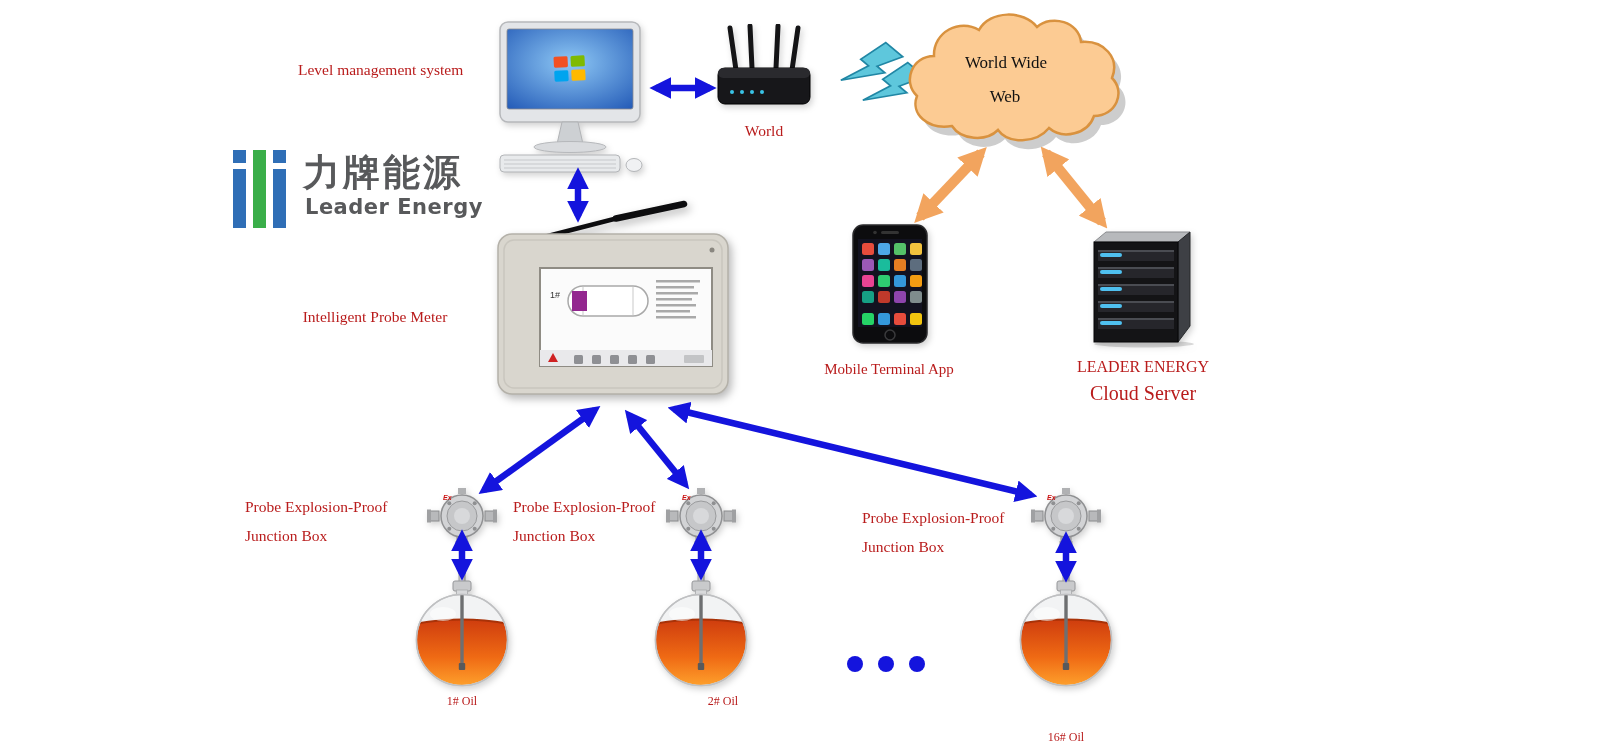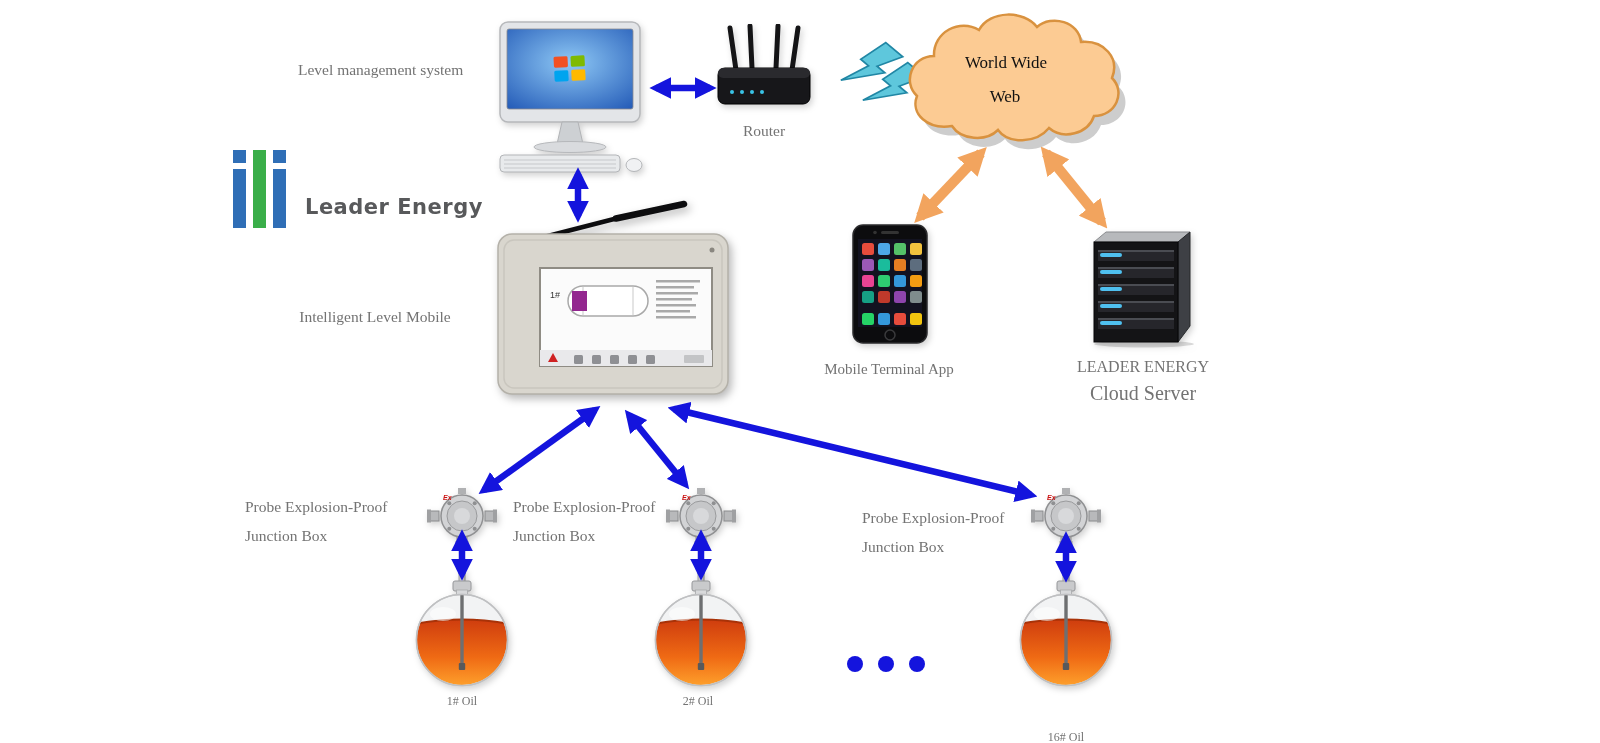--- a/index.html
+++ b/index.html
@@ -1,21 +1,21 @@
 <!DOCTYPE html>
 <html style="--arrow-blue: #1414dd; --arrow-orange: #f2a45e; --cloud-fill: #fccb93; --cloud-stroke: #d9923f; --logo-blue: #2f6eb6; --logo-green: #3aae49; --logo-text: #58595b; --liquid-dark: #cf3d0e; --liquid-bright: #ffa42e; --screen-blue: #1e55b4;"><head>
 <meta charset="utf-8">
 <style>
   html,body{margin:0;padding:0;background:#ffffff;}
   .canvas{position:relative;width:1600px;height:743px;background:#ffffff;overflow:hidden;
           font-family:"Liberation Serif","DejaVu Serif",serif;color:#111;}
   .node{position:absolute;}
   .shadowed{filter:drop-shadow(3px 4px 4px rgba(0,0,0,0.28));}
   .soft-shadow{filter:drop-shadow(2px 3px 3px rgba(0,0,0,0.18));}
-  .label{position:absolute;font-size:15.5px;line-height:1.15;white-space:nowrap;color:#737373;}
+  .label{position:absolute;font-size:15.5px;line-height:1.15;white-space:nowrap;color:#b91c1c;}
   .label.center{text-align:center;}
   .label.big{font-size:17px;}
   .label.tank{font-size:12px;text-align:center;}
   .logo-cn{position:absolute;font-family:"DejaVu Sans","Liberation Sans",sans-serif;
            font-weight:bold;font-size:37px;letter-spacing:3px;color:var(--logo-text,#58595b);line-height:1;}
   .logo-en{position:absolute;font-family:"DejaVu Sans","Liberation Sans",sans-serif;
            font-weight:bold;font-size:21px;letter-spacing:0.5px;color:var(--logo-text,#58595b);line-height:1;}
   .arrows{position:absolute;left:0;top:0;pointer-events:none;z-index:20;}
   .ln-blue{stroke:var(--arrow-blue,#1414dd);stroke-width:6.5;fill:none;}
   .ln-orange{stroke:var(--arrow-orange,#f2a45e);stroke-width:10;fill:none;}
@@ -87,41 +87,42 @@
     </g>
     <rect x="4" y="44" width="92" height="36" rx="7" fill="#17171a" stroke="#000000" stroke-width="1"></rect>
     <rect x="4" y="44" width="92" height="10" rx="5" fill="#2a2a2e"></rect>
     <g fill="#39c4e8">
       <circle cx="18" cy="68" r="2"></circle>
         <circle cx="28" cy="68" r="2"></circle>
       <circle cx="38" cy="68" r="2"></circle>
         <circle cx="48" cy="68" r="2"></circle>
     </g>
   </svg>
-  <div class="label center" style="left:714px;top:122px;width:100px;">Router</div>
+  <div class="label center" style="left:714px;top:122px;width:100px;">World</div>
 
   <svg class="node" style="left:820px;top:36px;" width="110" height="90" viewBox="0 0 110 90">
     <polygon class="bolt" points="6,0 19,0 11,14 17,14 0,34 7,17 1,17" transform="translate(58,0) rotate(40) scale(1.7)"></polygon>
     <polygon class="bolt" points="6,0 19,0 11,14 17,14 0,34 7,17 1,17" transform="translate(80,20) rotate(40) scale(1.7)"></polygon>
   </svg>
 
   <svg class="node" style="left:900px;top:8px;" width="228" height="148" viewBox="0 0 228 148">
     <path class="cloud-shadow" transform="translate(7,9)" d="M 52 118 C 28 122 10 106 17 88 C 2 74 12 48 34 48 C 33 24 60 10 79 22 C 90 2 124 2 137 19 C 152 6 179 14 181 34 C 204 32 220 50 212 70 C 226 84 216 108 194 108 C 188 126 163 132 149 120 C 136 136 108 136 98 122 C 86 134 61 132 52 118 Z"></path>
     <path class="cloud-body" d="M 52 118 C 28 122 10 106 17 88 C 2 74 12 48 34 48 C 33 24 60 10 79 22 C 90 2 124 2 137 19 C 152 6 179 14 181 34 C 204 32 220 50 212 70 C 226 84 216 108 194 108 C 188 126 163 132 149 120 C 136 136 108 136 98 122 C 86 134 61 132 52 118 Z"></path>
     <text class="svgserif" x="106" y="60" font-size="17" fill="#111" text-anchor="middle">World Wide</text>
     <text class="svgserif" x="105" y="94" font-size="17" fill="#111" text-anchor="middle">Web</text>
   </svg>
 
   <svg class="node" style="left:233px;top:150px;" width="60" height="78" viewBox="0 0 60 78">
     <rect class="logo-blue" x="0" y="0" width="13" height="13"></rect>
     <rect class="logo-blue" x="0" y="19" width="13" height="59"></rect>
     <rect class="logo-green" x="20" y="0" width="13" height="78"></rect>
     <rect class="logo-blue" x="40" y="0" width="13" height="13"></rect>
     <rect class="logo-blue" x="40" y="19" width="13" height="59"></rect>
   </svg>
+  <div class="logo-cn" style="left:303px;top:154px;">力牌能源</div>
   <div class="logo-en" style="left:305px;top:197px;">Leader Energy</div>
 
   <svg class="node shadowed" style="left:488px;top:192px;" width="250" height="212" viewBox="0 0 250 212">
     <g>
       <line x1="52" y1="46" x2="130" y2="26" stroke="#0d0d0f" stroke-width="4.5" stroke-linecap="round"></line>
       <line x1="128" y1="26.5" x2="196" y2="12" stroke="#0d0d0f" stroke-width="6.5" stroke-linecap="round"></line>
       <circle cx="52" cy="46" r="4" fill="#2a2a2c"></circle>
     </g>
     <rect x="10" y="42" width="230" height="160" rx="14" fill="#d9d6ce" stroke="#b4b1a9" stroke-width="1.5"></rect>
     <rect x="16" y="48" width="218" height="148" rx="10" fill="none" stroke="#c9c6be" stroke-width="1.5"></rect>
@@ -149,21 +150,21 @@
       <g fill="#8f9094">
         <rect x="86" y="163" width="9" height="9" rx="1.5"></rect>
         <rect x="104" y="163" width="9" height="9" rx="1.5"></rect>
         <rect x="122" y="163" width="9" height="9" rx="1.5"></rect>
         <rect x="140" y="163" width="9" height="9" rx="1.5"></rect>
         <rect x="158" y="163" width="9" height="9" rx="1.5"></rect>
       </g>
       <rect x="196" y="163" width="20" height="8" rx="1" fill="#c3c4c6"></rect>
     </g>
   </svg>
-  <div class="label center" style="left:295px;top:308px;width:160px;">Intelligent Level Mobile</div>
+  <div class="label center" style="left:295px;top:308px;width:160px;">Intelligent Probe Meter</div>
 
   <svg class="node soft-shadow" style="left:851px;top:223px;" width="78" height="122" viewBox="0 0 78 122">
     <rect x="2" y="2" width="74" height="118" rx="10" fill="#0c0c0e" stroke="#2a2a2c" stroke-width="1.5"></rect>
     <rect x="30" y="8" width="18" height="3" rx="1.5" fill="#333333"></rect>
     <circle cx="24" cy="9.5" r="1.8" fill="#333333"></circle>
     <rect x="7" y="16" width="64" height="88" fill="#121220"></rect>
     <g>
       <rect x="11" y="20" width="12" height="12" rx="2.5" fill="#e74c3c"></rect>
         <rect x="27" y="20" width="12" height="12" rx="2.5" fill="#4da7e8"></rect>
         <rect x="43" y="20" width="12" height="12" rx="2.5" fill="#54c168"></rect>
@@ -305,21 +306,21 @@
     <circle cx="60" cy="72" r="45.5" fill="#f2f3f4" stroke="#c6c7c9" stroke-width="1.5"></circle>
     <g clip-path="url(#tankClip)">
       <path d="M 12 56 Q 60 47 108 56 L 108 120 L 12 120 Z" fill="url(#liqGrad)"></path>
       <path d="M 12 56 Q 60 47 108 56" fill="none" stroke="#a83208" stroke-width="2"></path>
     </g>
     <rect x="58.3" y="26" width="3.4" height="72" fill="#6e6f71"></rect>
     <rect x="56.8" y="95" width="6.4" height="7" rx="1" fill="#58595b"></rect>
     <ellipse cx="41" cy="46" rx="13" ry="7" fill="#ffffff" opacity="0.55"></ellipse>
     <circle cx="60" cy="72" r="45.5" fill="none" stroke="#bfc0c2" stroke-width="1.5"></circle>
   </svg>
-  <div class="label tank" style="left:648px;top:695px;width:100px;">2# Oil</div>
+  <div class="label tank" style="left:673px;top:695px;width:100px;">2# Oil</div>
 
   <svg class="node soft-shadow" style="left:1006px;top:568px;" width="120" height="124" viewBox="0 0 120 124">
     <rect x="56.5" y="0" width="7" height="18" rx="2" fill="url(#rodGrad)"></rect>
     <rect x="51" y="13" width="18" height="10" rx="2" fill="#c9cacc" stroke="#96979a" stroke-width="1"></rect>
     <rect x="54.5" y="22" width="11" height="8" fill="#d8d9db" stroke="#a9aaac" stroke-width="0.8"></rect>
     <circle cx="60" cy="72" r="45.5" fill="#f2f3f4" stroke="#c6c7c9" stroke-width="1.5"></circle>
     <g clip-path="url(#tankClip)">
       <path d="M 12 56 Q 60 47 108 56 L 108 120 L 12 120 Z" fill="url(#liqGrad)"></path>
       <path d="M 12 56 Q 60 47 108 56" fill="none" stroke="#a83208" stroke-width="2"></path>
     </g>

